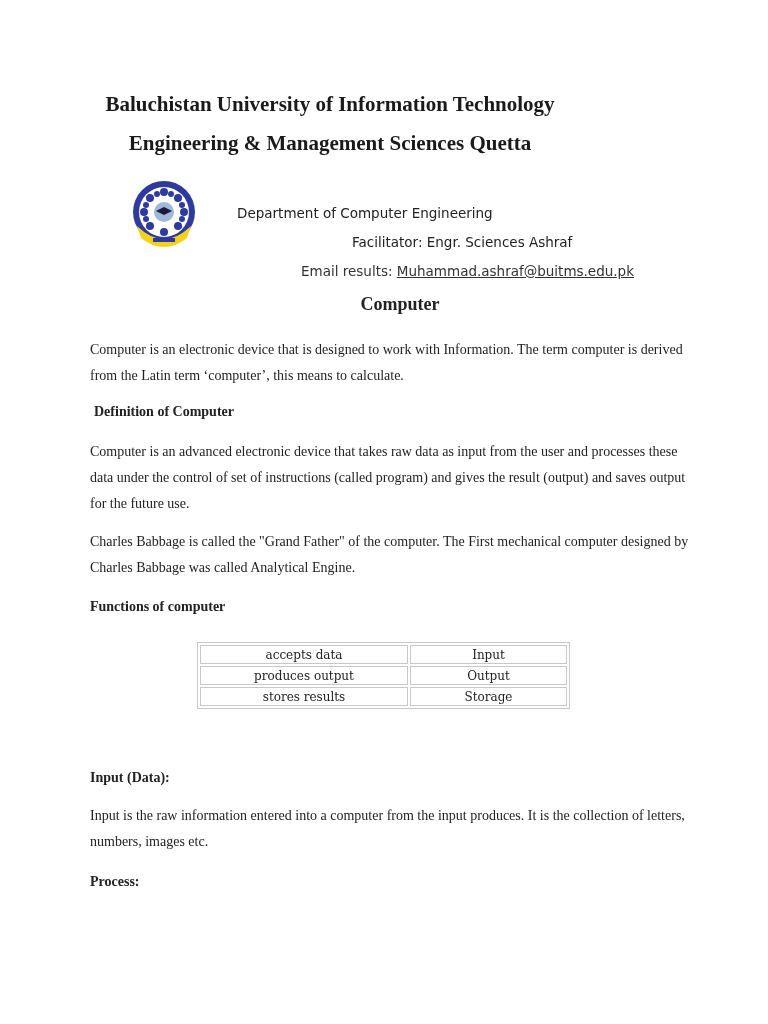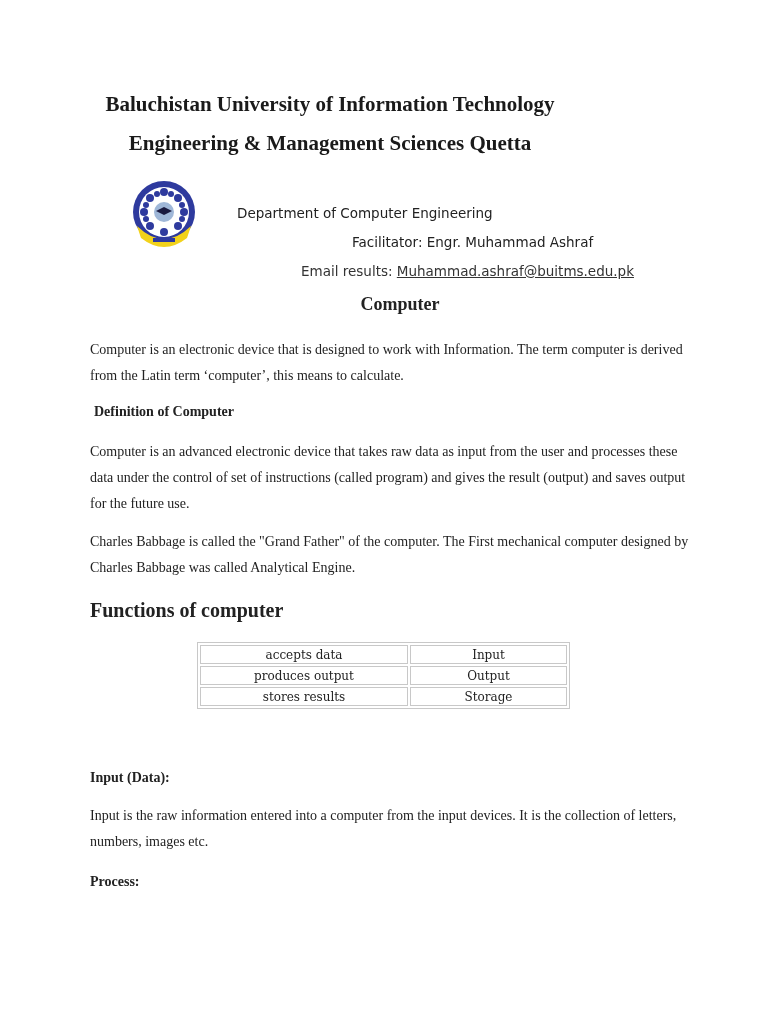--- a/index.html
+++ b/index.html
@@ -11,21 +11,21 @@
   .dept { position: absolute; left: 237px; top: 205px; font-family: "DejaVu Sans", sans-serif; font-size: 13.5px; color: #222; }
   .facil { position: absolute; left: 352px; top: 234px; font-family: "DejaVu Sans", sans-serif; font-size: 13.5px; color: #222; }
   .email { position: absolute; left: 301px; top: 263px; font-family: "DejaVu Sans", sans-serif; font-size: 13.5px; color: #333; }
   .email a { color: #333; text-decoration: underline; }
   .sec-title { position: absolute; left: 16px; width: 768px; top: 294px; text-align: center; font-family: "Liberation Serif", serif; font-weight: bold; font-size: 18px; }
   .para { position: absolute; left: 90px; width: 600px; font-family: "Liberation Serif", serif; font-size: 14px; line-height: 26px; color: #222; }
   #p1 { top: 337px; }
   #h-def { position: absolute; left: 94px; top: 404px; font-family: "Liberation Serif", serif; font-weight: bold; font-size: 14px; }
   #p2 { top: 439px; }
   #p3 { top: 529px; }
-  #h-func { position: absolute; left: 90px; top: 599px; font-family: "Liberation Serif", serif; font-weight: bold; font-size: 20px; }
+  #h-func { position: absolute; left: 90px; top: 599px; font-family: "Liberation Serif", serif; font-weight: bold; font-size: 14px; }
   .ftable { position: absolute; left: 197px; top: 642px; width: 373px; border: 1px solid #c8c8c8; border-collapse: separate; border-spacing: 2px; padding: 0; }
   .ftable td { border: 1px solid #c8c8c8; text-align: center; font-family: "DejaVu Serif", serif; font-size: 12px; color: #222; height: 17px; padding: 0; }
   .ftable td.c1 { width: 206px; }
   #h-input { position: absolute; left: 90px; top: 770px; font-family: "Liberation Serif", serif; font-weight: bold; font-size: 14px; }
   #p4 { top: 803px; }
   #h-process { position: absolute; left: 90px; top: 874px; font-family: "Liberation Serif", serif; font-weight: bold; font-size: 14px; }
 </style>
 </head>
 <body>
 
@@ -53,21 +53,21 @@
         <circle cx="15" cy="39" r="3"></circle>
     </g>
     <circle cx="33" cy="32" r="10" fill="#9fb7d8"></circle>
     <path d="M25 31 L33 27 L41 31 L33 35 Z" fill="#1a1a40"></path>
     <path d="M6 46 Q33 72 60 46 L56 58 Q33 76 10 58 Z" fill="#f2d21b"></path>
     <rect x="22" y="58" width="22" height="4" fill="#2e3a9e"></rect>
   </svg>
 </div>
 
 <div class="dept">Department of Computer Engineering</div>
-<div class="facil">Facilitator: Engr. Muhammad Ashraf</div>
+<div class="facil">Facilitator: Engr. Sciences Ashraf</div>
 <div class="email">
   <span>Email results: </span><a>Muhammad.ashraf@buitms.edu.pk</a>
 </div>
 
 <div class="sec-title">Computer</div>
 
 <div class="para" id="p1">Computer is an electronic device that is designed to work with Information. The term computer is derived from the Latin term ‘computer’, this means to calculate.</div>
 
 <div id="h-def">Definition of Computer</div>
 <div class="para" id="p2">Computer is an advanced electronic device that takes raw data as input from the user and processes these data under the control of set of instructions (called program) and gives the result (output) and saves output for the future use.</div>
@@ -86,14 +86,14 @@
       <td>Output</td>
     </tr>
     <tr>
       <td class="c1">stores results</td>
       <td>Storage</td>
     </tr>
   </tbody>
 </table>
 
 <div id="h-input">Input (Data):</div>
-<div class="para" id="p4">Input is the raw information entered into a computer from the input devices. It is the collection of letters, numbers, images etc.</div>
+<div class="para" id="p4">Input is the raw information entered into a computer from the input produces. It is the collection of letters, numbers, images etc.</div>
 <div id="h-process">Process:</div>
 
 </body></html>

